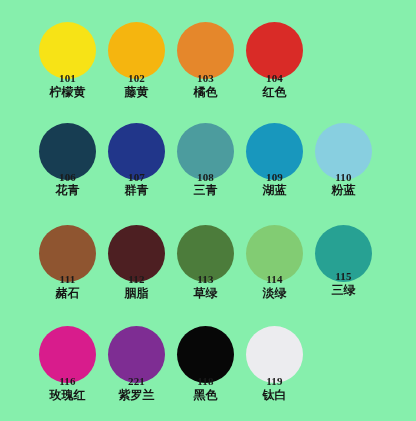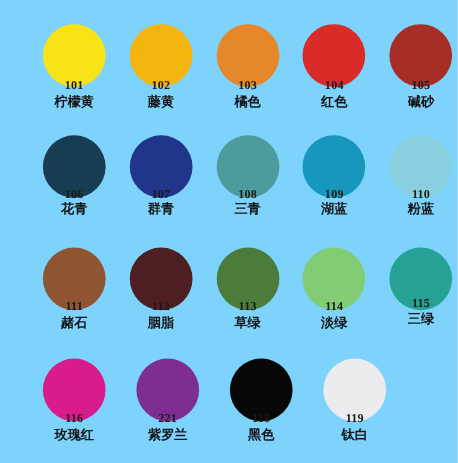--- a/index.html
+++ b/index.html
@@ -32,21 +32,21 @@
 
   .swatch-row.r0 { top: 18px; }
   .swatch-row.r1 { top: 119px; align-items: center; }
   .swatch-row.r2 { top: 221px; }
   .swatch-row.r3 { top: 322px; }
 
   .swatch {
     position: relative;
     width: 69px;
     height: 100px;
-    margin-left: 16px;
+    margin-left: 0;
   }
   .swatch.pad { margin-left: 38px; }
 
   .dot {
     position: absolute;
     top: 4px;
     left: 1px;
     width: 57px;
     height: 57px;
     border-radius: 50%;
@@ -86,21 +86,21 @@
 
   .swatch-row.r1 .code { top: 52px; }
   .swatch-row.r1 .name { top: 63px; }
 
   .swatch-row.r3 .code { top: 53px; }
   .swatch-row.r3 .name { top: 65px; }
 </style>
 </head>
 <body style="background: rgb(251, 249, 251);">
 
-<div id="chart" style="background: #7dd3fc;">
+<div id="chart" style="background: #86efac;">
 
   <div class="swatch-row r0">
     <div class="swatch pad">
       <div class="dot" style="background: rgb(247, 227, 22);"></div>
       <div class="code">101</div>
       <div class="name">柠檬黄</div>
     </div>
     <div class="swatch">
       <div class="dot" style="background: rgb(245, 181, 15);"></div>
       <div class="code">102</div>
@@ -109,25 +109,20 @@
     <div class="swatch">
       <div class="dot" style="background: rgb(229, 135, 43);"></div>
       <div class="code">103</div>
       <div class="name">橘色</div>
     </div>
     <div class="swatch">
       <div class="dot" style="background: rgb(217, 43, 39);"></div>
       <div class="code">104</div>
       <div class="name">红色</div>
     </div>
-    <div class="swatch">
-      <div class="dot" style="background: rgb(167, 46, 38);"></div>
-      <div class="code">105</div>
-      <div class="name">碱砂</div>
-    </div>
   </div>
 
   <div class="swatch-row r1">
     <div class="swatch pad">
       <div class="dot" style="background: rgb(23, 61, 82);"></div>
       <div class="code">106</div>
       <div class="name">花青</div>
     </div>
     <div class="swatch">
       <div class="dot" style="background: rgb(33, 54, 138);"></div>

